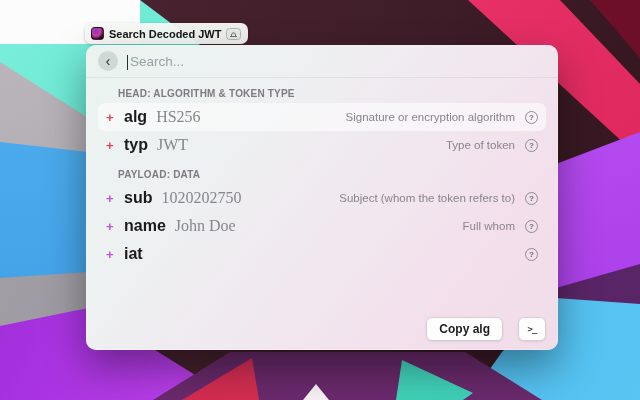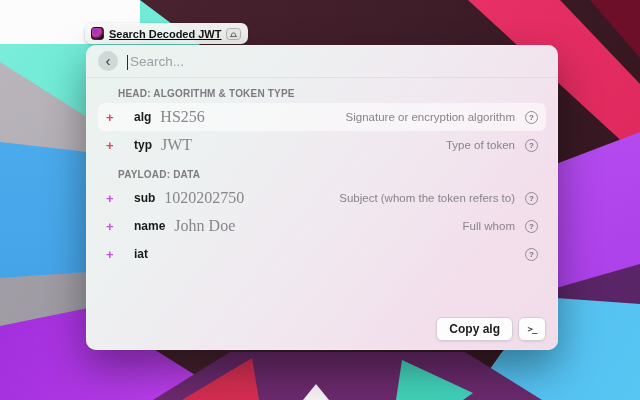--- a/index.html
+++ b/index.html
@@ -35,21 +35,21 @@
     clip-path:polygon(230px 352px,465px 352px,542px 400px,153px 400px);}
   .wp-redtri{background:linear-gradient(200deg,#f24168 0%,#d02a4e 100%);
     clip-path:polygon(182px 400px,252px 358px,259px 400px);}
   .wp-tealtri{background:linear-gradient(160deg,#60f1d6 0%,#3bccb4 100%);
     clip-path:polygon(396px 400px,402px 360px,473px 393px,463px 400px);}
   .wp-whitetri{background:#f7f3f5;clip-path:polygon(303px 400px,316px 384px,329px 400px);}
 
   
   .chip{position:absolute;left:85px;top:23px;height:21px;display:flex;align-items:center;
     gap:5px;padding:0 7px 0 6px;border-radius:7px;background:rgba(247,249,247,0.96);
-    box-shadow:0 1px 3px rgba(0,0,0,0.25);text-decoration:underline;}
+    box-shadow:0 1px 3px rgba(0,0,0,0.25);}
   .chip-appicon{width:13px;height:13px;border-radius:4px;
     background:radial-gradient(circle at 35% 30%,#7b3bd8 0%,#d63a9a 45%,#1a1424 75%);
     border:1px solid rgba(0,0,0,0.55);box-sizing:border-box;}
   .chip-label{font-size:11px;font-weight:bold;color:#141416;white-space:nowrap;}
   .chip-key{display:flex;align-items:center;justify-content:center;}
 
   
   .panel{position:absolute;left:86px;top:45px;width:472px;height:305px;border-radius:10px;
     background:linear-gradient(128deg,#eaf3f0 0%,#edf1f1 28%,#f1e7ef 58%,#f3deeb 82%,#f1dcea 100%);
     box-shadow:0 18px 40px rgba(0,0,0,0.38),0 0 0 0.5px rgba(255,255,255,0.45) inset;
@@ -66,29 +66,29 @@
   .search-input::placeholder{color:#9aa0a3;}
 
   .content{padding:0 12px;}
   .sec-header{margin:10px 20px 4px;font-size:10px;font-weight:bold;letter-spacing:0.2px;
     color:#7d7a81;}
   .row{height:28px;display:flex;align-items:center;border-radius:7px;padding:0 8px;}
   .row.selected{background:rgba(255,255,255,0.55);}
   .plus{width:14px;font-size:13px;font-weight:bold;flex:0 0 auto;}
   .row-head .plus{color:#e8415c;}
   .row-payload .plus{color:#c74fe0;}
-  .key{font-size:12px;font-weight:bold;color:#1b1b1d;margin:0 9px 0 14px;}
+  .key{font-size:16px;font-weight:bold;color:#1b1b1d;margin:0 9px 0 4px;}
   .value{font-size:16px;color:#86868b;font-family:Liberation Serif, serif;}
   .spacer{flex:1;}
   .desc{font-size:11.5px;color:#88848b;white-space:nowrap;}
   .help{width:13px;height:13px;border-radius:50%;border:1px solid #8d8d92;color:#6f6f74;
     font-size:8px;font-weight:bold;display:flex;align-items:center;justify-content:center;
     margin-left:10px;flex:0 0 auto;box-sizing:border-box;}
 
-  .footer{position:absolute;right:12px;bottom:9px;display:flex;gap:5px;align-items:center;}
+  .footer{position:absolute;right:12px;bottom:9px;display:flex;gap:15px;align-items:center;}
   .btn{background:rgba(255,255,255,0.92);border:1px solid #d3ced3;border-radius:6px;
     box-shadow:0 1px 2px rgba(0,0,0,0.08);display:flex;align-items:center;
     justify-content:center;cursor:default;}
   .btn-copy{height:22px;padding:0 12px;font-size:12px;font-weight:bold;color:#1c1c1e;}
   .btn-term{height:22px;width:26px;font-family:"DejaVu Sans Mono",monospace;
     font-size:9px;font-weight:bold;color:#3a3a3e;letter-spacing:-1px;}
 </style>
 </head>
 <body>
 

